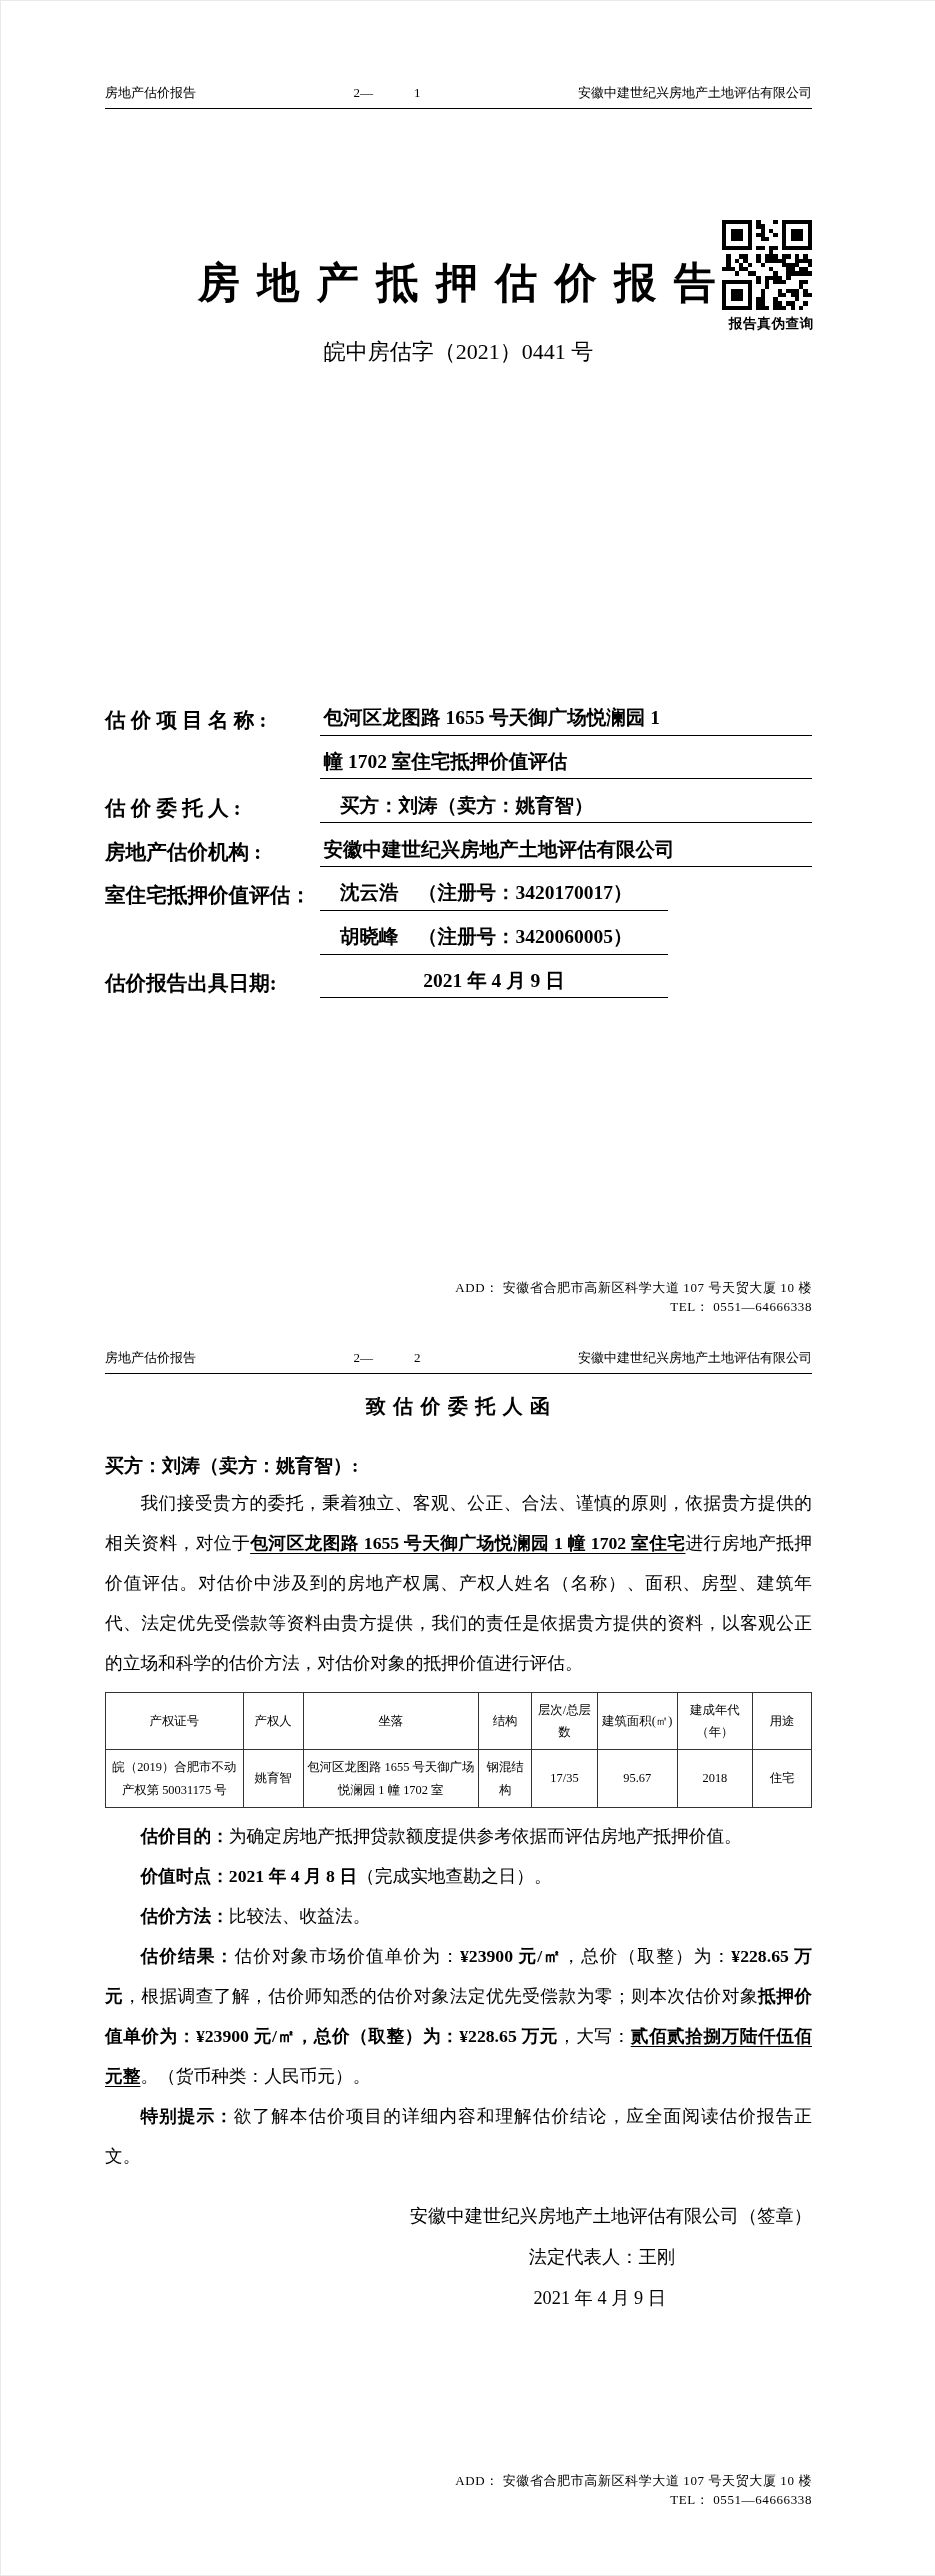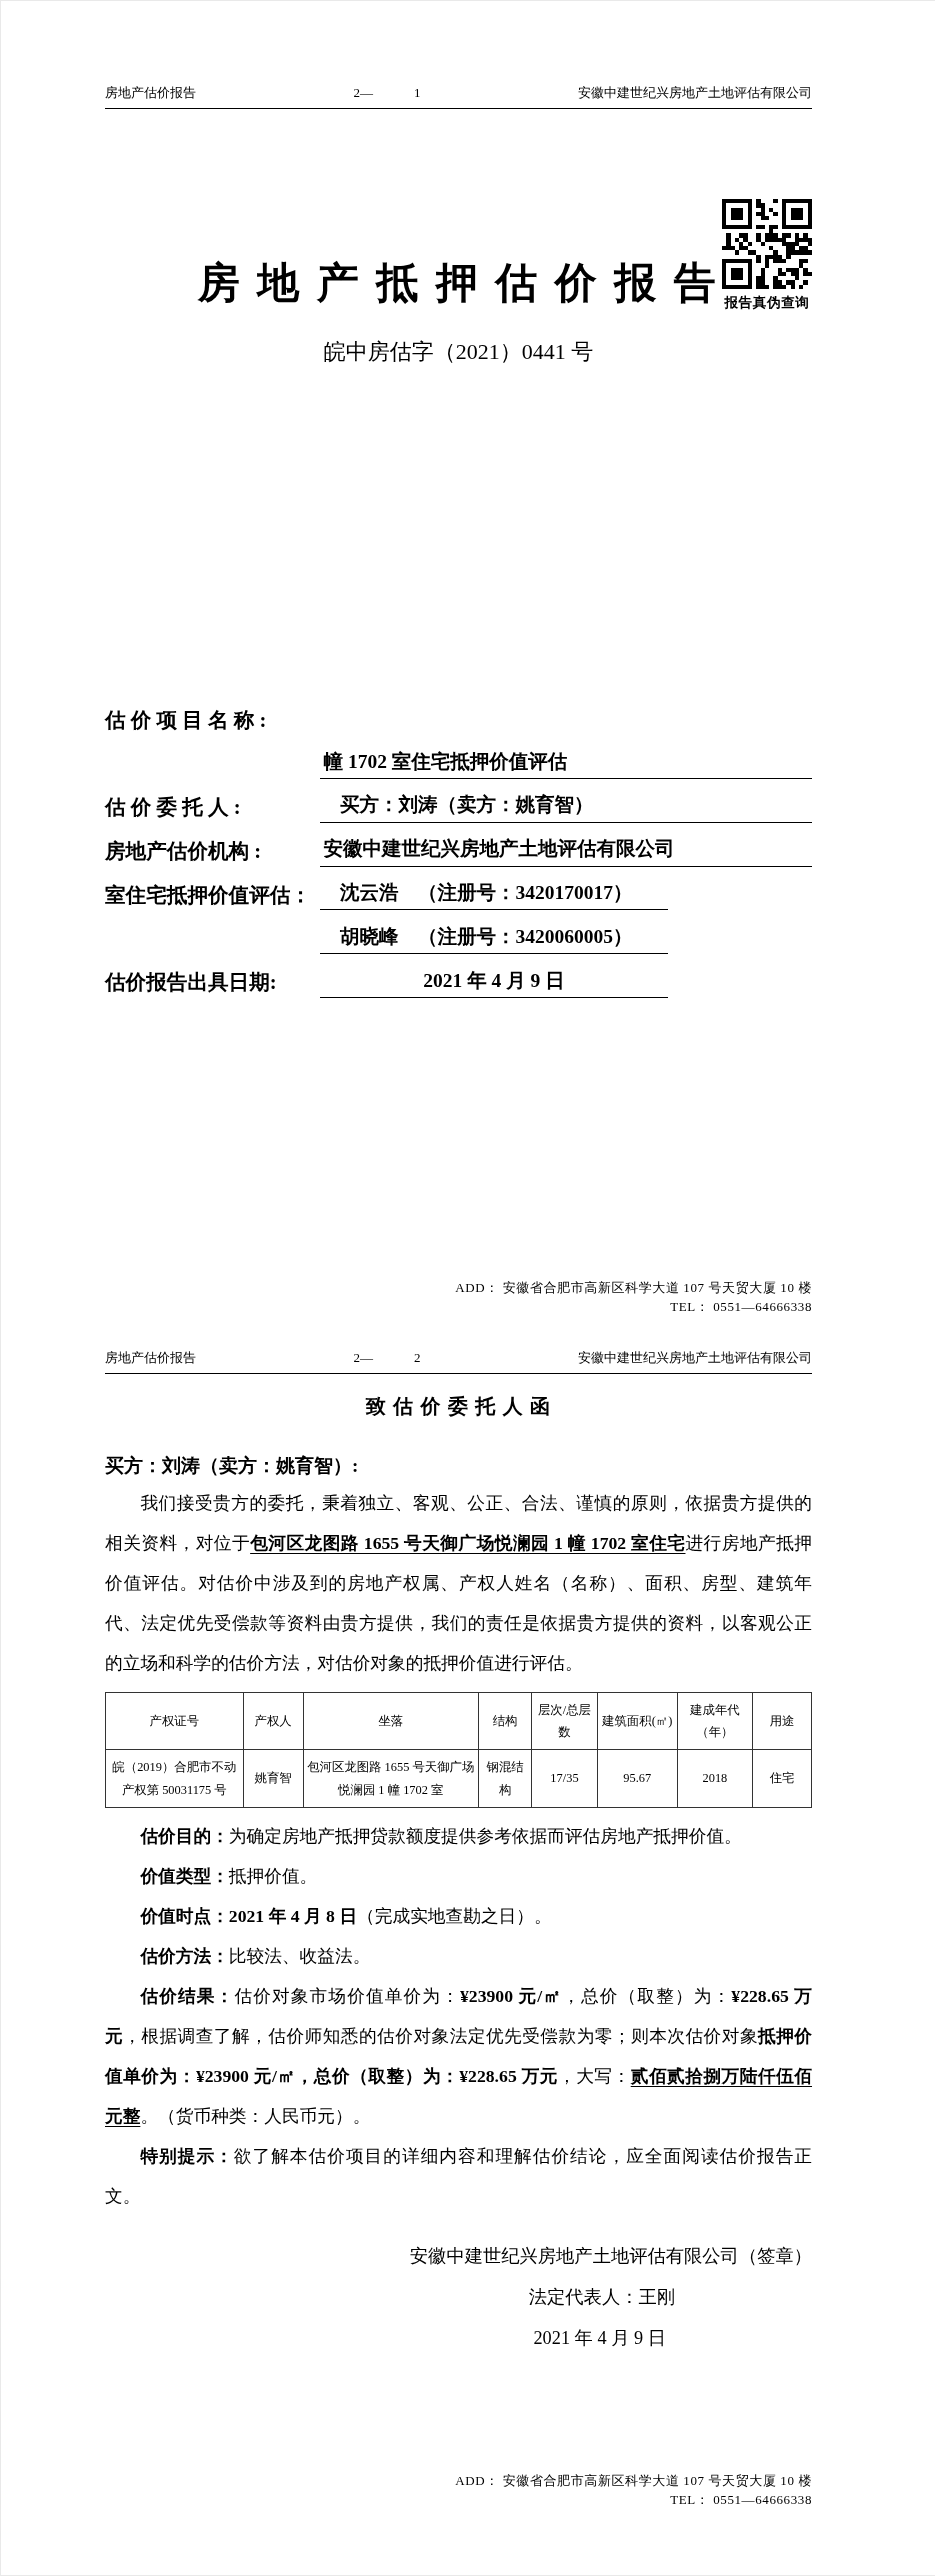--- a/index.html
+++ b/index.html
@@ -15,21 +15,21 @@
 
   
   .doc-header { display:flex; justify-content:space-between; align-items:flex-end;
                 font-size:13px; line-height:17.7px; padding-bottom:5.9px;
                 border-bottom:1.2px solid #000; }
   .page1 .doc-header { margin-top:83px; }
   .page2 .doc-header { margin-top:19px; }
   .pagemark { display:inline-flex; gap:41px; }
 
   
-  .qr-block { position:absolute; top:115px; right:121px; width:94px; text-align:center; }
+  .qr-block { position:absolute; top:136px; right:121px; width:94px; text-align:right; }
   .qr-block svg { display:block; margin:0 auto; background:#fff; }
   .qr-caption { font-size:13.6px; font-weight:bold; letter-spacing:0.6px; margin-top:4.7px; white-space:nowrap; }
 
   
   .report-title { text-align:center; font-size:42px; font-weight:bold;
                   letter-spacing:3.5px; margin-top:150px; line-height:1.15; }
   .doc-no { text-align:center; font-size:22px; margin-top:32px; line-height:1.2; }
 
   
   .fields { margin-top:339px; font-weight:bold; }
@@ -222,20 +222,21 @@
         </svg>
         <div class="qr-caption">报告真伪查询</div>
       </div>
 
       <h1 class="report-title">房 地 产 抵 押 估 价 报 告</h1>
       <div class="doc-no">皖中房估字（2021）0441 号</div>
 
       <div class="fields">
         <div class="field-row">
           <span class="field-label">估 价 项 目 名 称 :</span>
+          <span class="field-value">包河区龙图路 1655 号天御广场悦澜园 1</span>
         </div>
         <div class="field-row">
           <span class="field-label"></span>
           <span class="field-value">幢 1702 室住宅抵押价值评估</span>
         </div>
         <div class="field-row">
           <span class="field-label">估 价 委 托 人 :</span>
           <span class="field-value pad">买方：刘涛（卖方：姚育智）</span>
         </div>
         <div class="field-row">
@@ -313,21 +314,20 @@
             <td>17/35</td>
             <td>95.67</td>
             <td>2018</td>
             <td>住宅</td>
           </tr>
         </tbody>
       </table>
 
       <div class="items">
         <div class="item"><span class="b">估价目的：</span><span>为确定房地产抵押贷款额度提供参考依据而评估房地产抵押价值。</span></div>
-        <div class="item"><span class="b">价值类型：</span><span>抵押价值。</span></div>
         <div class="item"><span class="b">价值时点：</span><span class="b">2021 年 4 月 8 日</span><span>（完成实地查勘之日）。</span></div>
         <div class="item"><span class="b">估价方法：</span><span>比较法、收益法。</span></div>
         <div class="item"><span class="b">估价结果：</span><span>估价对象市场价值单价为：</span><span class="b">¥23900 元/㎡</span><span>，总价（取整）为：</span><span class="b">¥228.65 万元</span><span>，根据调查了解，估价师知悉的估价对象法定优先受偿款为零；则本次估价对象</span><span class="b">抵押价值单价为：¥23900 元/㎡</span><span class="b">，总价（取整）为：¥228.65 万元</span><span>，大写：</span><span class="bu">贰佰贰拾捌万陆仟伍佰元整</span><span>。（货币种类：人民币元）。</span></div>
         <div class="item"><span class="b">特别提示：</span><span>欲了解本估价项目的详细内容和理解估价结论，应全面阅读估价报告正文。</span></div>
       </div>
 
       <div class="sig">
         <div class="sig-company">安徽中建世纪兴房地产土地评估有限公司（签章）</div>
         <div class="sig-rep">法定代表人：王刚</div>
         <div class="sig-date">2021 年 4 月 9 日</div>

